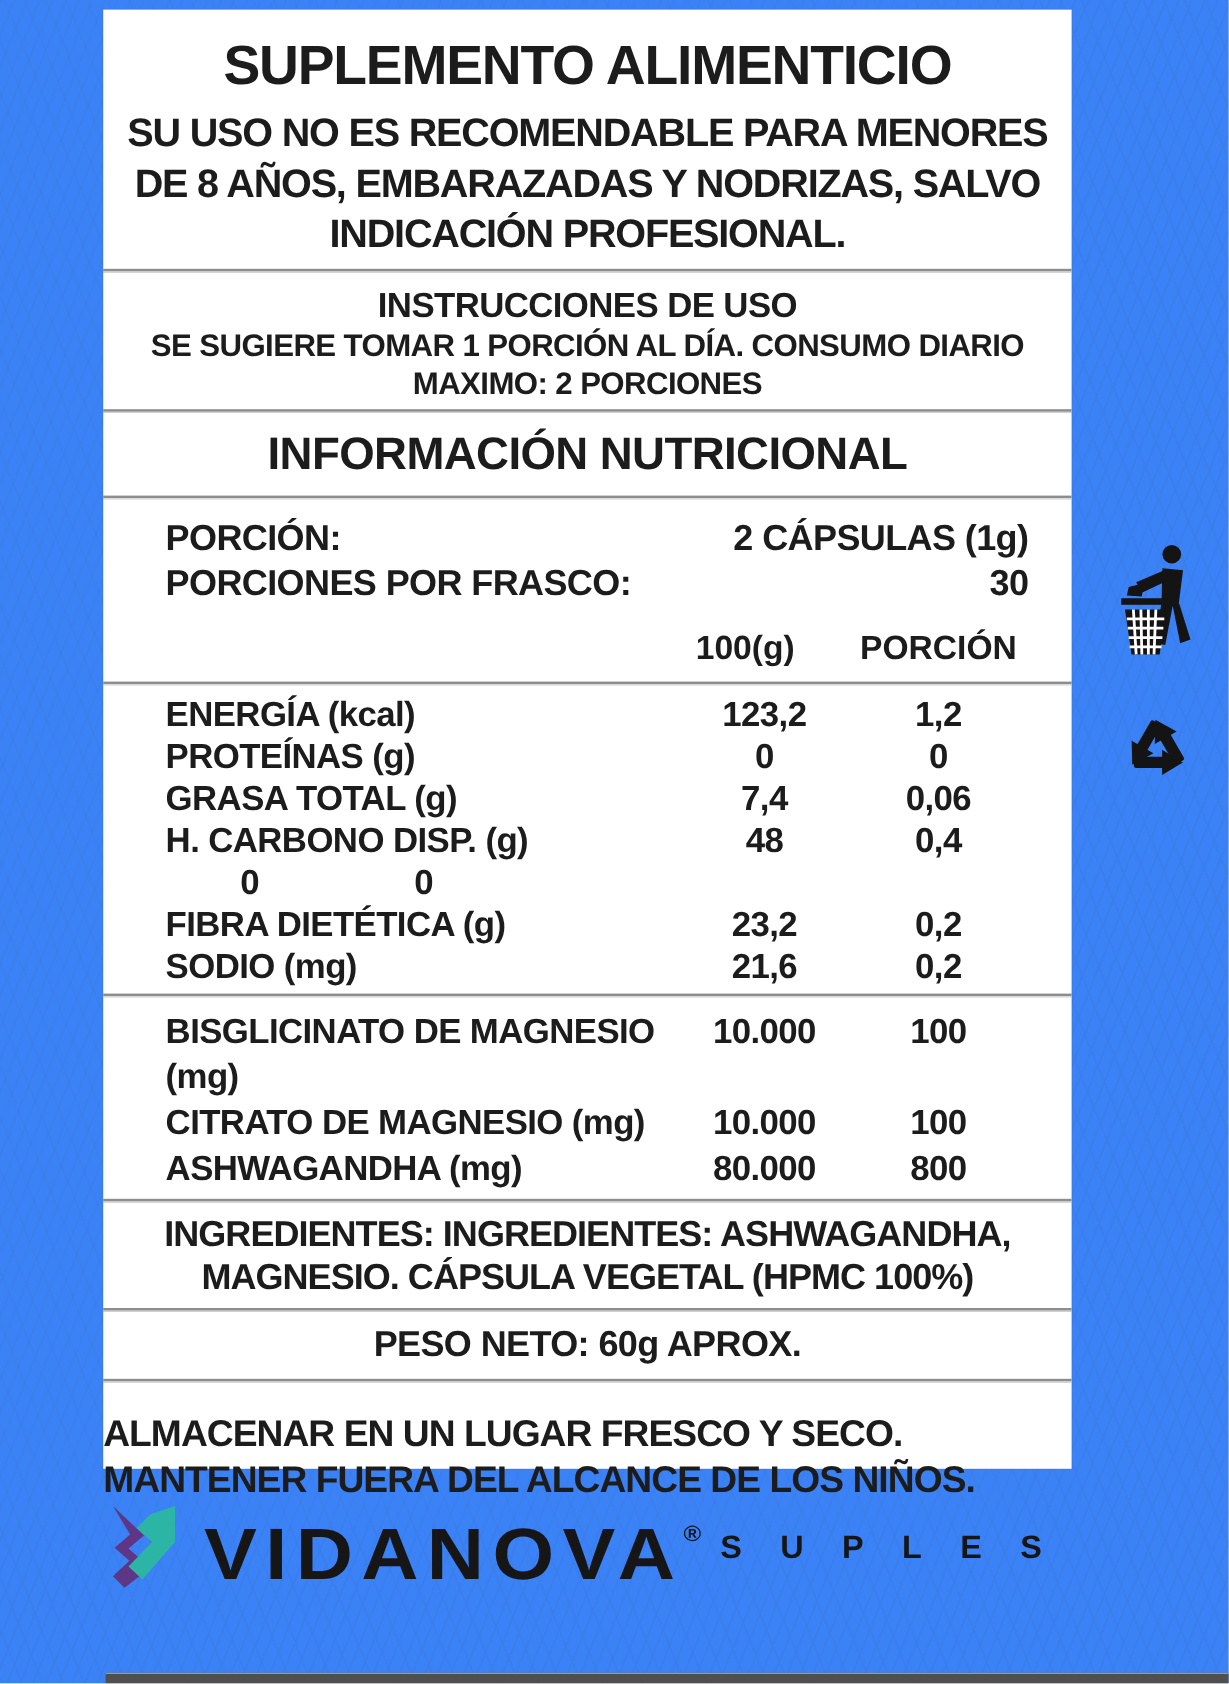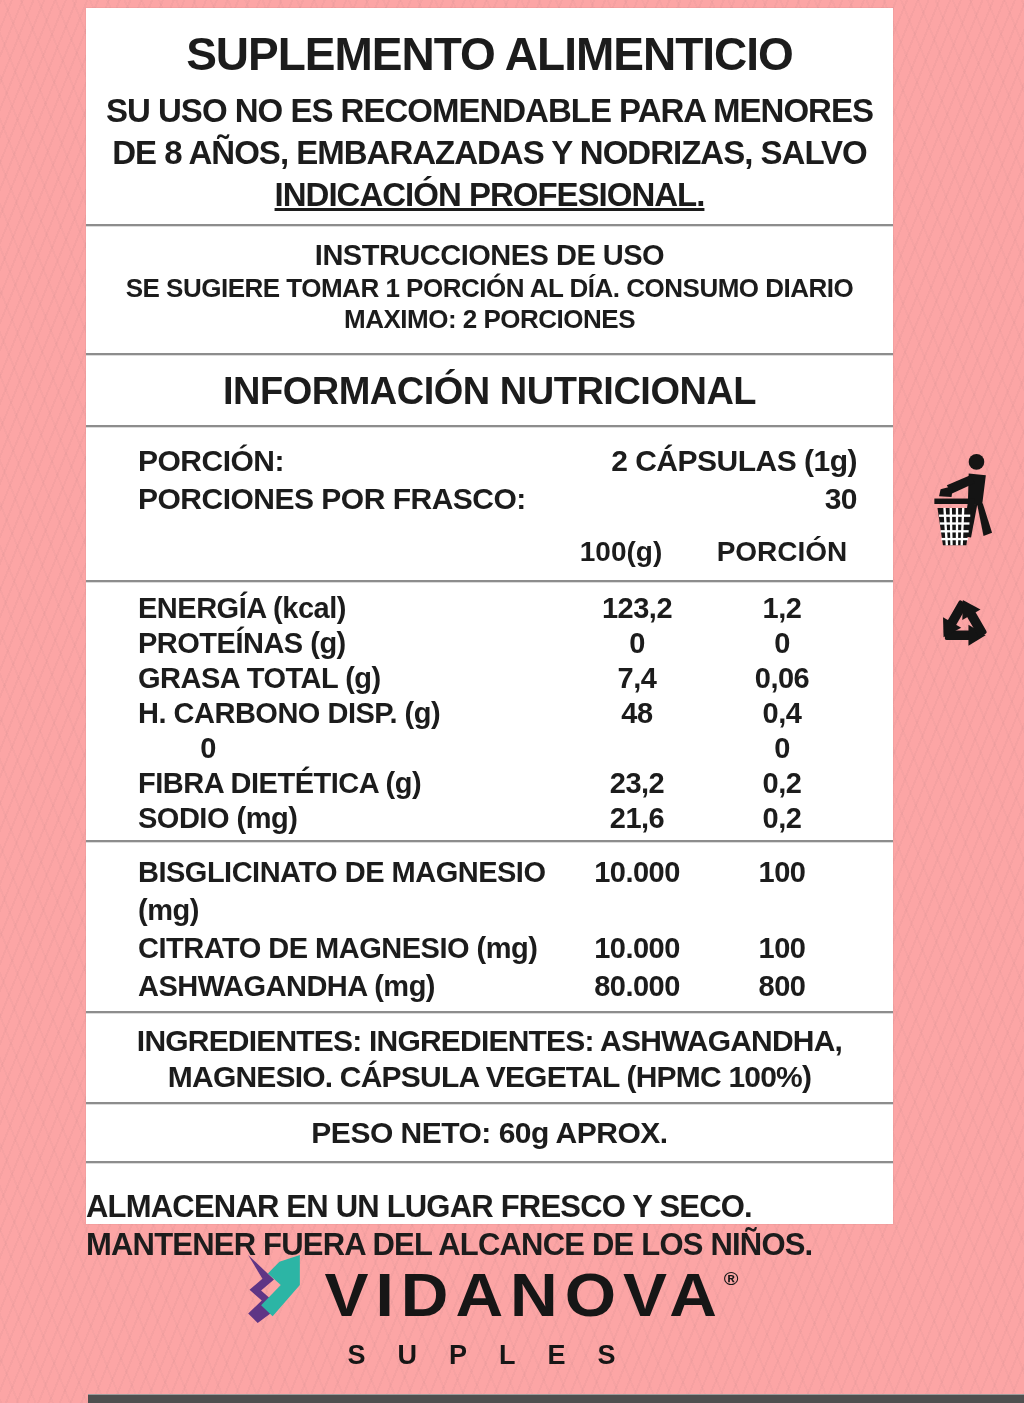--- a/index.html
+++ b/index.html
@@ -6,21 +6,21 @@
   html,body { width:1024px; }
   body{
     font-family:"Liberation Sans","DejaVu Sans",sans-serif;
     background:#ffffff;
     color:#1c1c1c;
     -webkit-font-smoothing:antialiased;
   }
   .page{
     position:relative;
     width:1024px; height:1403px;
-    background:#fca5a5;
+    background:#3b82f6;
     overflow:hidden;
   }
   
   .page::before{
     content:"";
     position:absolute; inset:0;
     background-image:
       repeating-linear-gradient(112deg, rgba(70,70,80,.045) 0 2px, transparent 2px 10px),
       repeating-linear-gradient(68deg,  rgba(70,70,80,.03) 0 2px, transparent 2px 16px);
     opacity:.9;
@@ -35,60 +35,60 @@
 
   .title-block{ padding-top:20px; }
   .main-title{
     font-size:46px; font-weight:bold; letter-spacing:-1px;
     line-height:52px; text-align:center;
   }
   .warning{
     margin-top:10px; text-align:center;
     font-size:33px; font-weight:bold; line-height:42px; letter-spacing:-1px;
   }
-  .warning div:last-child{ margin-bottom:8px;text-decoration:underline; }
-
-  .instructions{ padding-top:10px; padding-bottom:18px; text-align:center; }
+  .warning div:last-child{ margin-bottom:8px; }
+
+  .instructions{ padding-top:10px; padding-bottom:6px; text-align:center; }
   .instructions .h{ font-size:29px; font-weight:bold; line-height:36px; letter-spacing:-.5px;}
   .instructions .l{ font-size:26px; font-weight:bold; line-height:31px; letter-spacing:-.5px;}
 
   .info-heading{
     padding:14px 0 12px 0;
     font-size:38px; font-weight:bold; text-align:center; letter-spacing:-.5px;
   }
 
   .portion-block{ padding:14px 36px 12px 52px; }
   .kv{ display:flex; justify-content:space-between; font-size:30px; font-weight:bold; line-height:38px; letter-spacing:-.5px;}
   .colheads{ display:flex; margin-top:18px; font-size:28px; font-weight:bold; line-height:32px;gap:16px;}
   .colheads .sp{ flex:1; }
   .col1{ width:140px; text-align:center; }
   .col2{ width:150px; text-align:center; }
 
   .table{ padding:8px 36px 4px 52px; }
-  .trow{ display:flex; font-size:29px; font-weight:bold; line-height:35px; letter-spacing:-.5px;justify-content:space-between;}
+  .trow{ display:flex; font-size:29px; font-weight:bold; line-height:35px; letter-spacing:-.5px;}
   .trow .lbl{ flex:1; }
   .actives{ padding:10px 36px 6px 52px; }
   .actives .trow{ line-height:38px; }
 
   .ingredients{ padding:9px 20px 7px 20px; text-align:center;
     font-size:30px; font-weight:bold; line-height:36px; letter-spacing:-.8px;}
 
   .netweight{ padding:11px 0; text-align:center; font-size:30px; font-weight:bold; letter-spacing:-.5px;}
 
   .storage{ padding-top:24px; font-size:31px; font-weight:bold; line-height:38px; letter-spacing:-.8px;}
 
   
   .side-icons{ position:absolute; left:922px; top:450px; width:84px; }
   .tidyman{ width:78px; height:108px; display:block; margin:0 auto; }
   .recycle{ width:70px; height:70px; display:block; margin:28px auto 0 auto; }
 
   
   .logo-block{
     position:absolute; left:86px; top:1240px; width:807px;
-    display:flex; flex-direction:column; align-items:center;
+    display:flex; align-items:center;
   }
   .logo-top{ display:flex; align-items:center; gap:16px; }
   .logo-mark{ width:68px; height:82px; }
   .wordmark{
     font-size:66px; font-weight:800; letter-spacing:7px; line-height:76px;
     color:#161616; transform:scaleY(.92);
   }
   .reg{ font-size:20px; font-weight:bold; vertical-align:34px; letter-spacing:0; }
   .tagline{
     margin-top:6px; font-size:27px; font-weight:bold;

